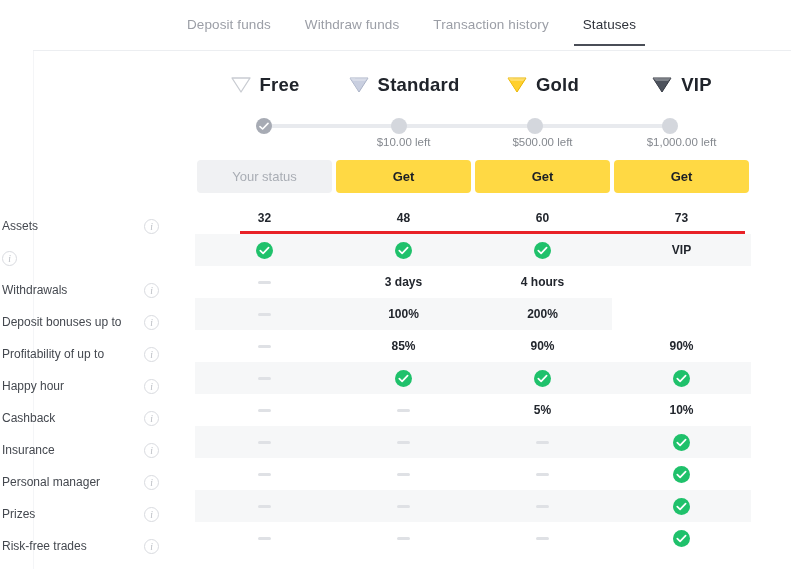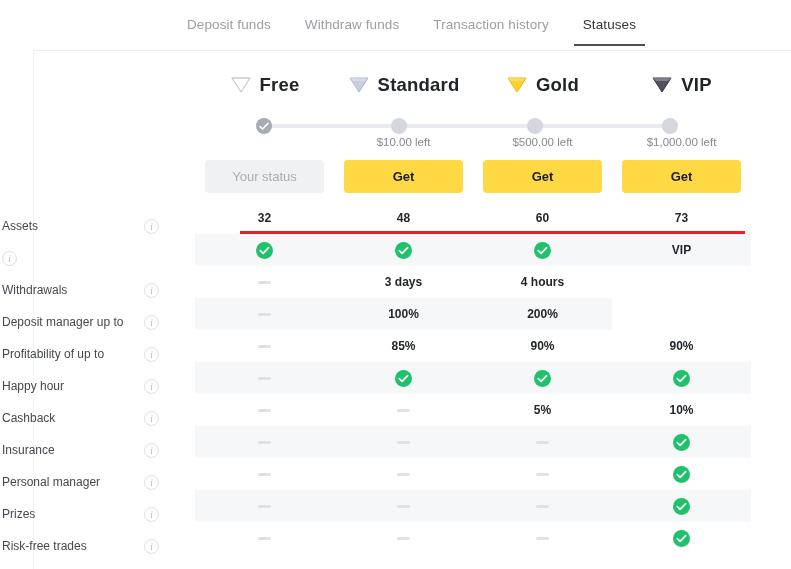--- a/index.html
+++ b/index.html
@@ -167,21 +167,21 @@
     color: #85898f;
     text-align: center;
   }
 
   
   .btn-row {
     margin-top: 4px;
   }
   .btn {
     display: block;
-    width: 119px;
+    width: 135px;
     height: 33px;
     line-height: 33px;
     margin: 0 auto;
     border: none;
     border-radius: 4px;
     font-family: "Liberation Sans", sans-serif;
     font-size: 13px;
     font-weight: bold;
     cursor: pointer;
     padding: 0;
@@ -442,21 +442,21 @@
           </div>
           <div class="dcol">
             <span class="cellval">3 days</span>
           </div>
           <div class="dcol">
             <span class="cellval">4 hours</span>
           </div>
         </div>
         <div class="trow shaded" style="height: 32px;">
           <div class="lbl-col">
-            <span class="rlabel">Deposit manager up to</span>
+            <span class="rlabel">Deposit bonuses up to</span>
             <span class="info">i</span>
           </div>
           <div class="dcol">
             <span class="dash"></span>
           </div>
           <div class="dcol">
             <span class="cellval">100%</span>
           </div>
           <div class="dcol">
             <span class="cellval">200%</span>

